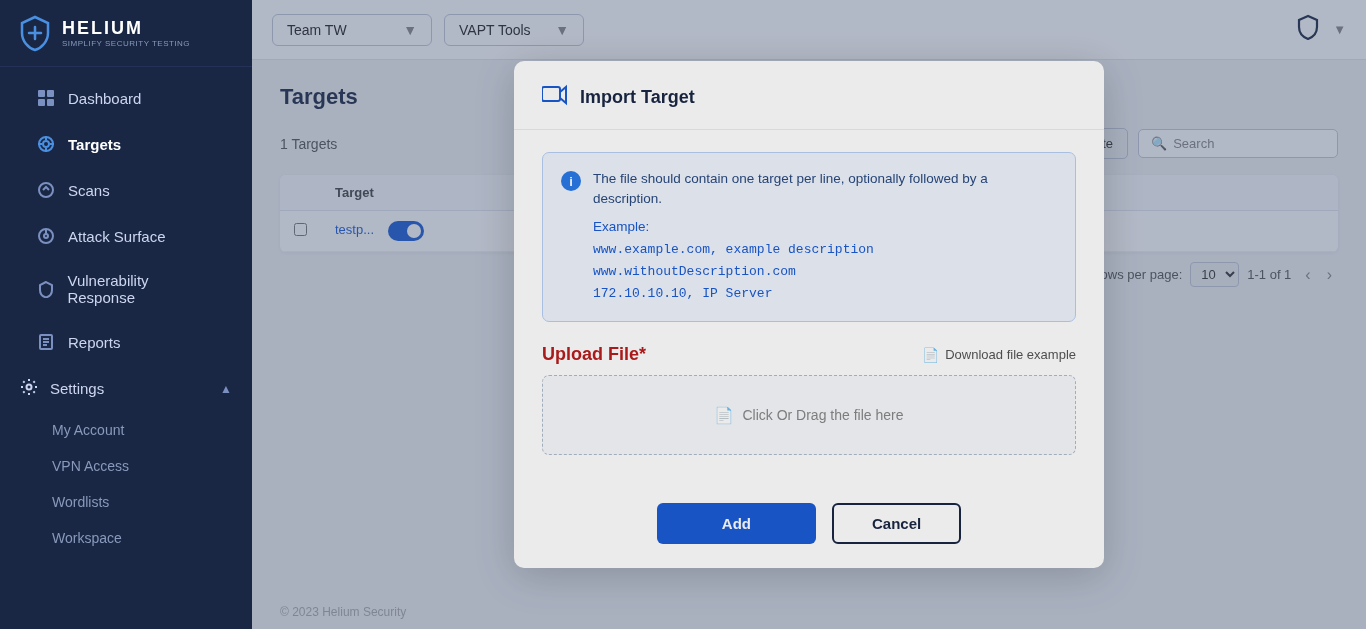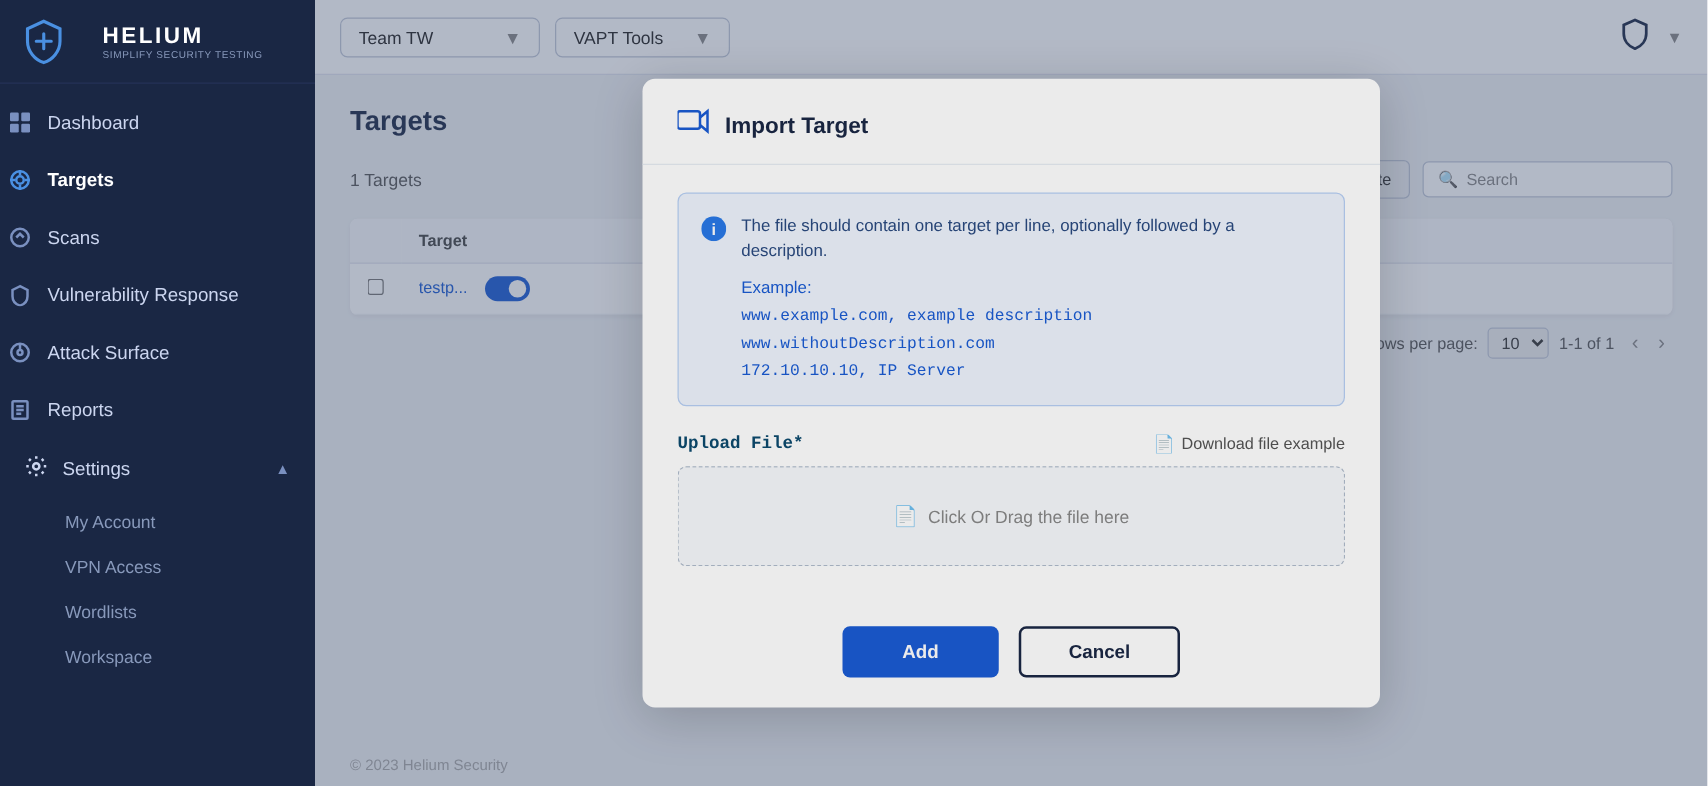--- a/index.html
+++ b/index.html
@@ -13,21 +13,21 @@
       color: #fff;
       display: flex;
       flex-direction: column;
       height: 100%;
       z-index: 1;
     }
     .sidebar-logo {
       padding: 14px 16px;
       display: flex;
       align-items: center;
-      gap: 28px;
+      gap: 8px;
       border-bottom: 1px solid #243257;
     }
     .logo-shield {
       width: 38px;
       height: 38px;
       color: #4a90e2;
     }
     .logo-text {
       display: flex;
       flex-direction: column;
@@ -45,21 +45,21 @@
     }
     .sidebar-nav {
       flex: 1;
       padding: 8px 0;
       overflow-y: auto;
     }
     .nav-item {
       display: flex;
       align-items: center;
       gap: 12px;
-      padding: 13px 6px;
+      padding: 13px 36px;
       cursor: pointer;
       color: #ccd6f0;
       font-size: 15px;
       font-weight: 500;
       transition: background 0.15s;
     }
     .nav-item.active { color: #fff; font-weight: 600; }
     .nav-item .nav-icon { width: 20px; height: 20px; display: flex; align-items: center; justify-content: center; color: #7a90c0; font-size: 16px; }
     .nav-item.active .nav-icon { color: #4a90e2; }
     .settings-group { border-top: none; }
@@ -326,24 +326,23 @@
     .info-example { font-weight: 400; color: #1a5bd4; margin-bottom: 5px; }
     .info-code { font-family: 'Courier New', monospace; font-size: 13px; color: #1a5bd4; line-height: 1.7; }
 
     .upload-label-row {
       display: flex;
       align-items: center;
       justify-content: space-between;
       margin-bottom: 10px;
     }
     .upload-label {
-      font-size: 14px;
+      font-size: 18px;
       font-weight: 600;
-      color: #0c4a6e;
-      font-family: Liberation Mono, monospace;
+      color: #b91c1c;
     }
     .download-link {
       font-size: 13px;
       color: #555;
       display: flex;
       align-items: center;
       gap: 5px;
       cursor: pointer;
       text-decoration: none;
     }
@@ -367,21 +366,21 @@
       display: flex;
       justify-content: center;
       gap: 16px;
       padding: 18px 28px 24px 28px;
     }
     .btn-add {
       background: #1a5bd4;
       color: #fff;
       border: none;
       border-radius: 6px;
-      padding: 10px 48px;
+      padding: 10px 65px;
       font-size: 15px;
       font-weight: 600;
       cursor: pointer;
     }
     .btn-cancel {
       background: #fff;
       color: #1a2744;
       border: 2px solid #1a2744;
       border-radius: 6px;
       padding: 10px 38px;
@@ -454,34 +453,34 @@
         <svg width="18" height="18" viewBox="0 0 18 18" fill="none" stroke="currentColor" stroke-width="2">
             <circle cx="9" cy="9" r="7"></circle>
             <polyline points="6,9 9,6 12,9"></polyline>
           </svg>
       </span>
       <span>Scans</span>
     </div>
     <div class="nav-item">
       <span class="nav-icon">
         <svg width="18" height="18" viewBox="0 0 18 18" fill="none" stroke="currentColor" stroke-width="2">
-            <path d="M9 2L3 5v5c0 4 2.5 6.5 6 7.5 3.5-1 6-3.5 6-7.5V5L9 2z"></path>
-          </svg>
-      </span>
-      <span>Vulnerability Response</span>
-    </div>
-    <div class="nav-item">
-      <span class="nav-icon">
-        <svg width="18" height="18" viewBox="0 0 18 18" fill="none" stroke="currentColor" stroke-width="2">
             <circle cx="9" cy="9" r="7"></circle>
             <circle cx="9" cy="9" r="2"></circle>
             <line x1="9" y1="2" x2="9" y2="7"></line>
           </svg>
       </span>
       <span>Attack Surface</span>
+    </div>
+    <div class="nav-item">
+      <span class="nav-icon">
+        <svg width="18" height="18" viewBox="0 0 18 18" fill="none" stroke="currentColor" stroke-width="2">
+            <path d="M9 2L3 5v5c0 4 2.5 6.5 6 7.5 3.5-1 6-3.5 6-7.5V5L9 2z"></path>
+          </svg>
+      </span>
+      <span>Vulnerability Response</span>
     </div>
     <div class="nav-item">
       <span class="nav-icon">
         <svg width="18" height="18" viewBox="0 0 18 18" fill="none" stroke="currentColor" stroke-width="2">
             <rect x="3" y="2" width="12" height="14" rx="1"></rect>
             <line x1="6" y1="6" x2="12" y2="6"></line>
             <line x1="6" y1="9" x2="12" y2="9"></line>
             <line x1="6" y1="12" x2="10" y2="12"></line>
           </svg>
       </span>

